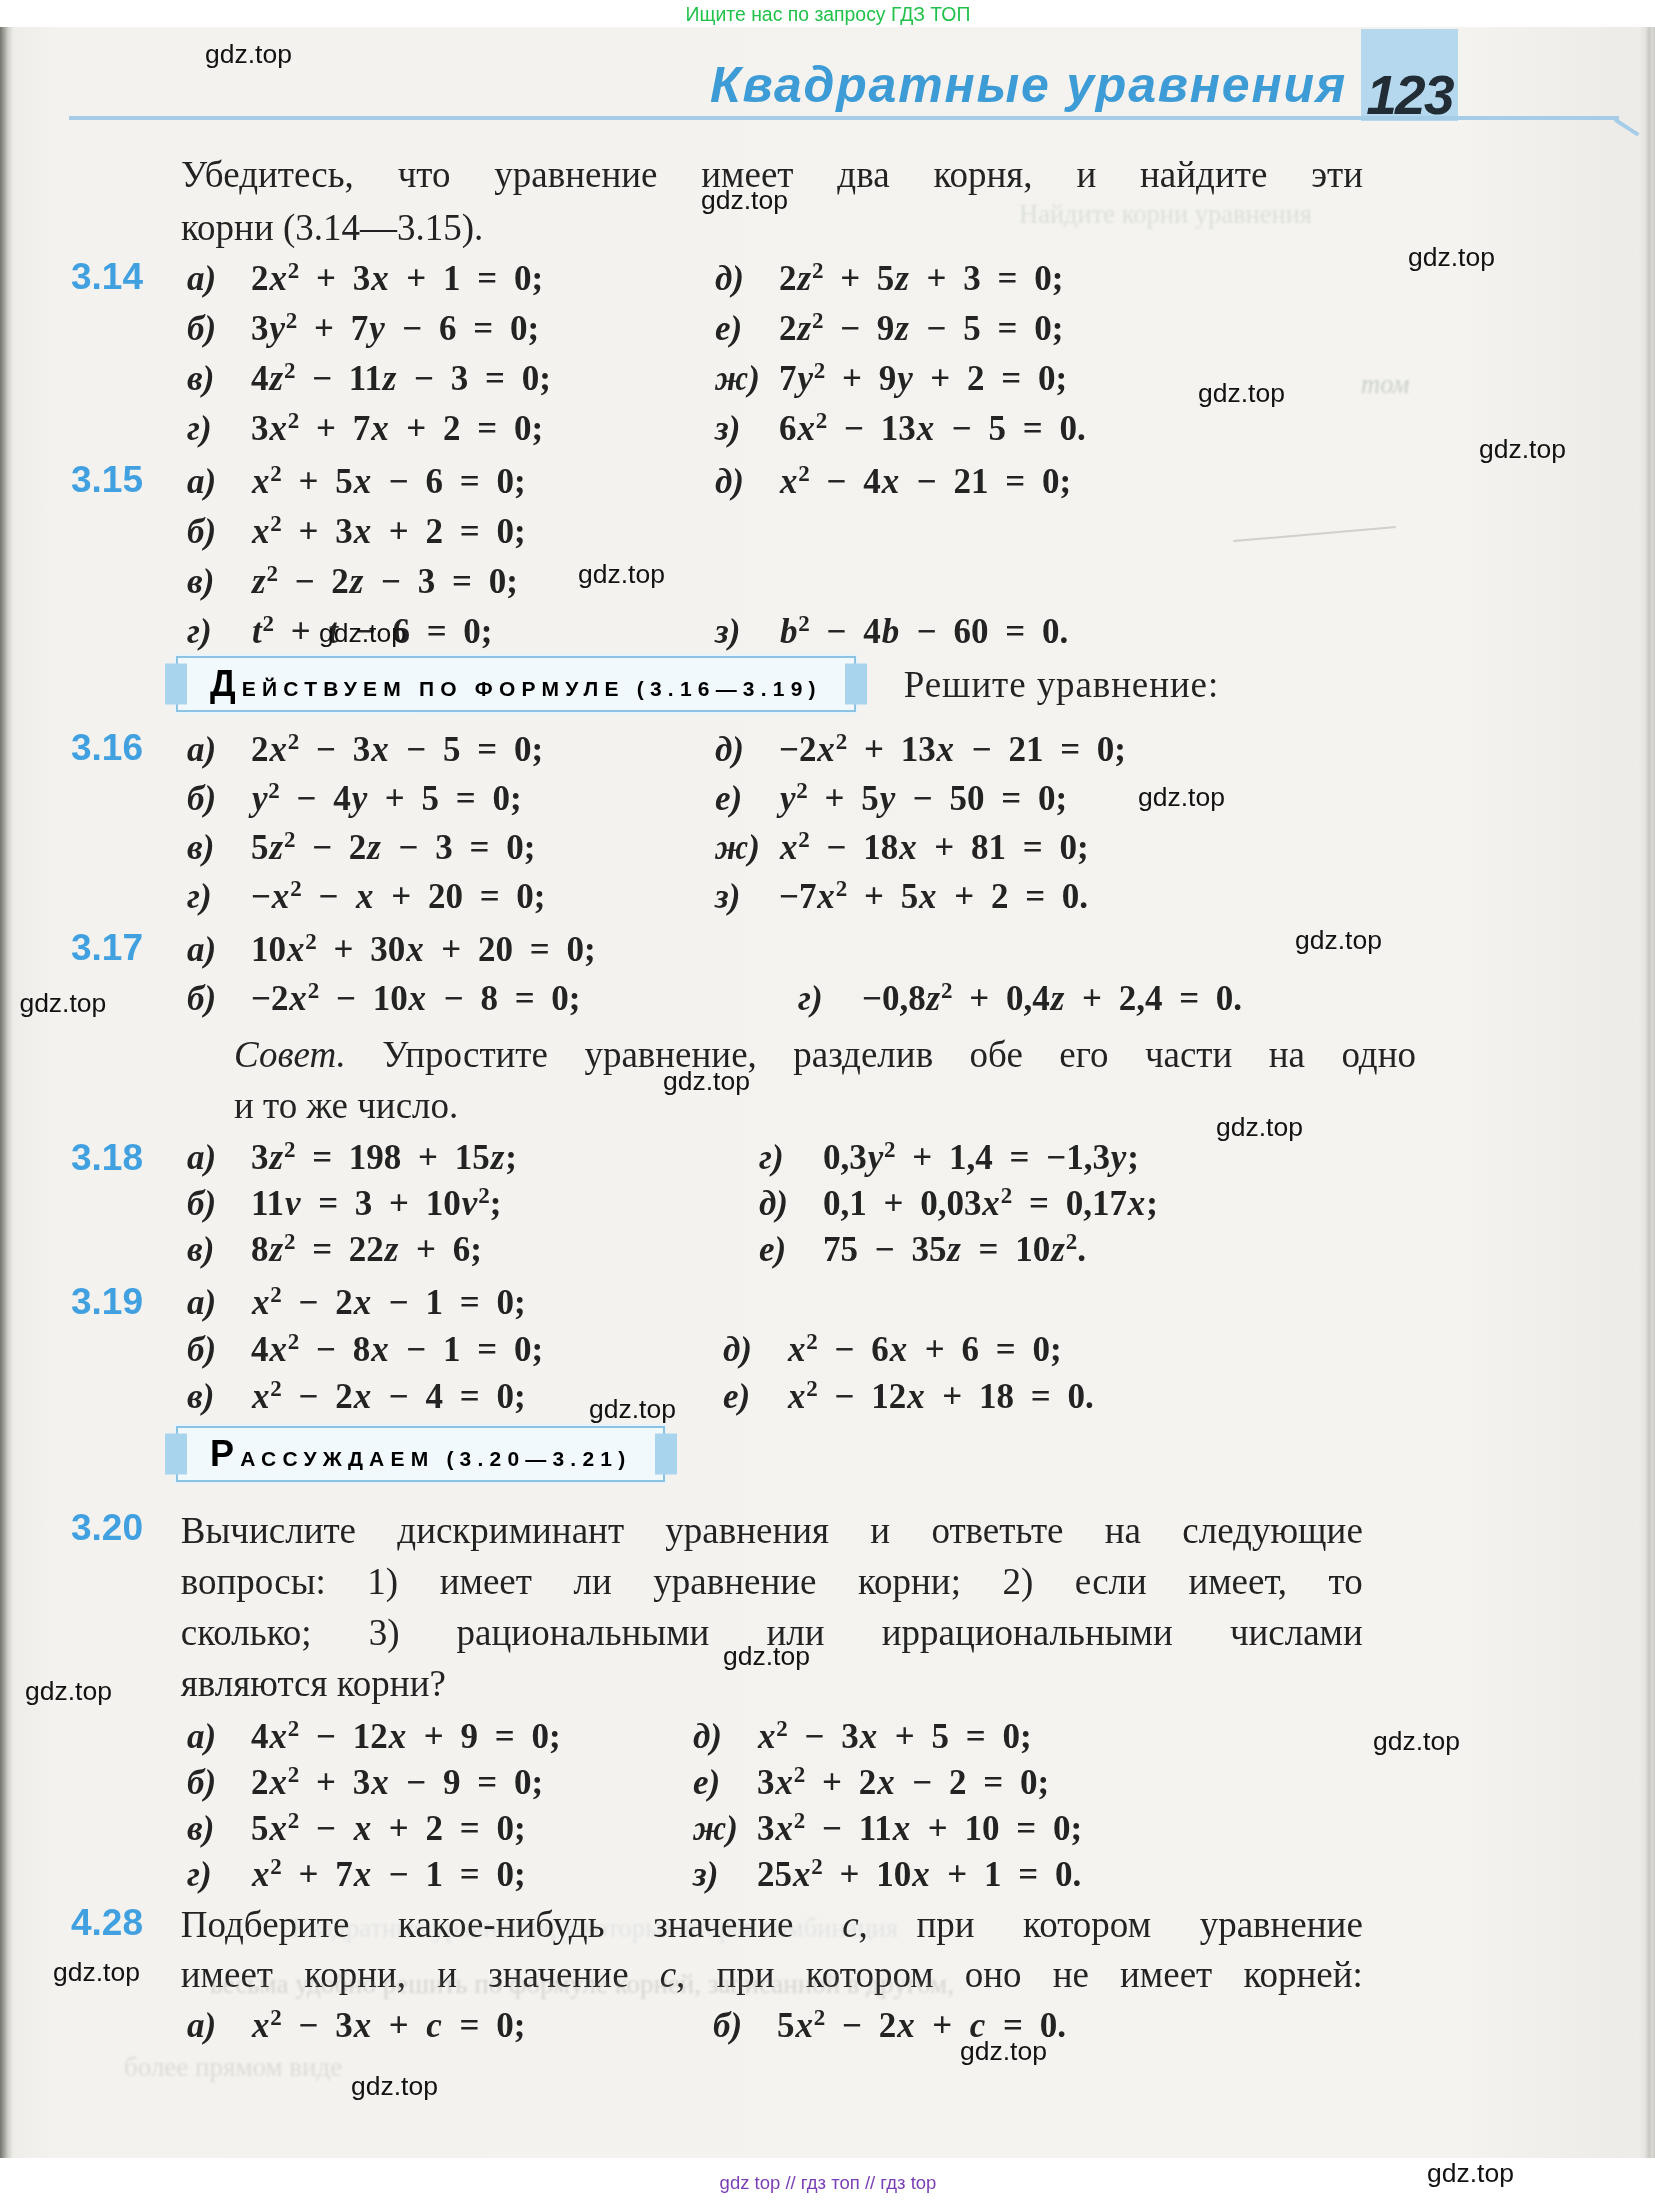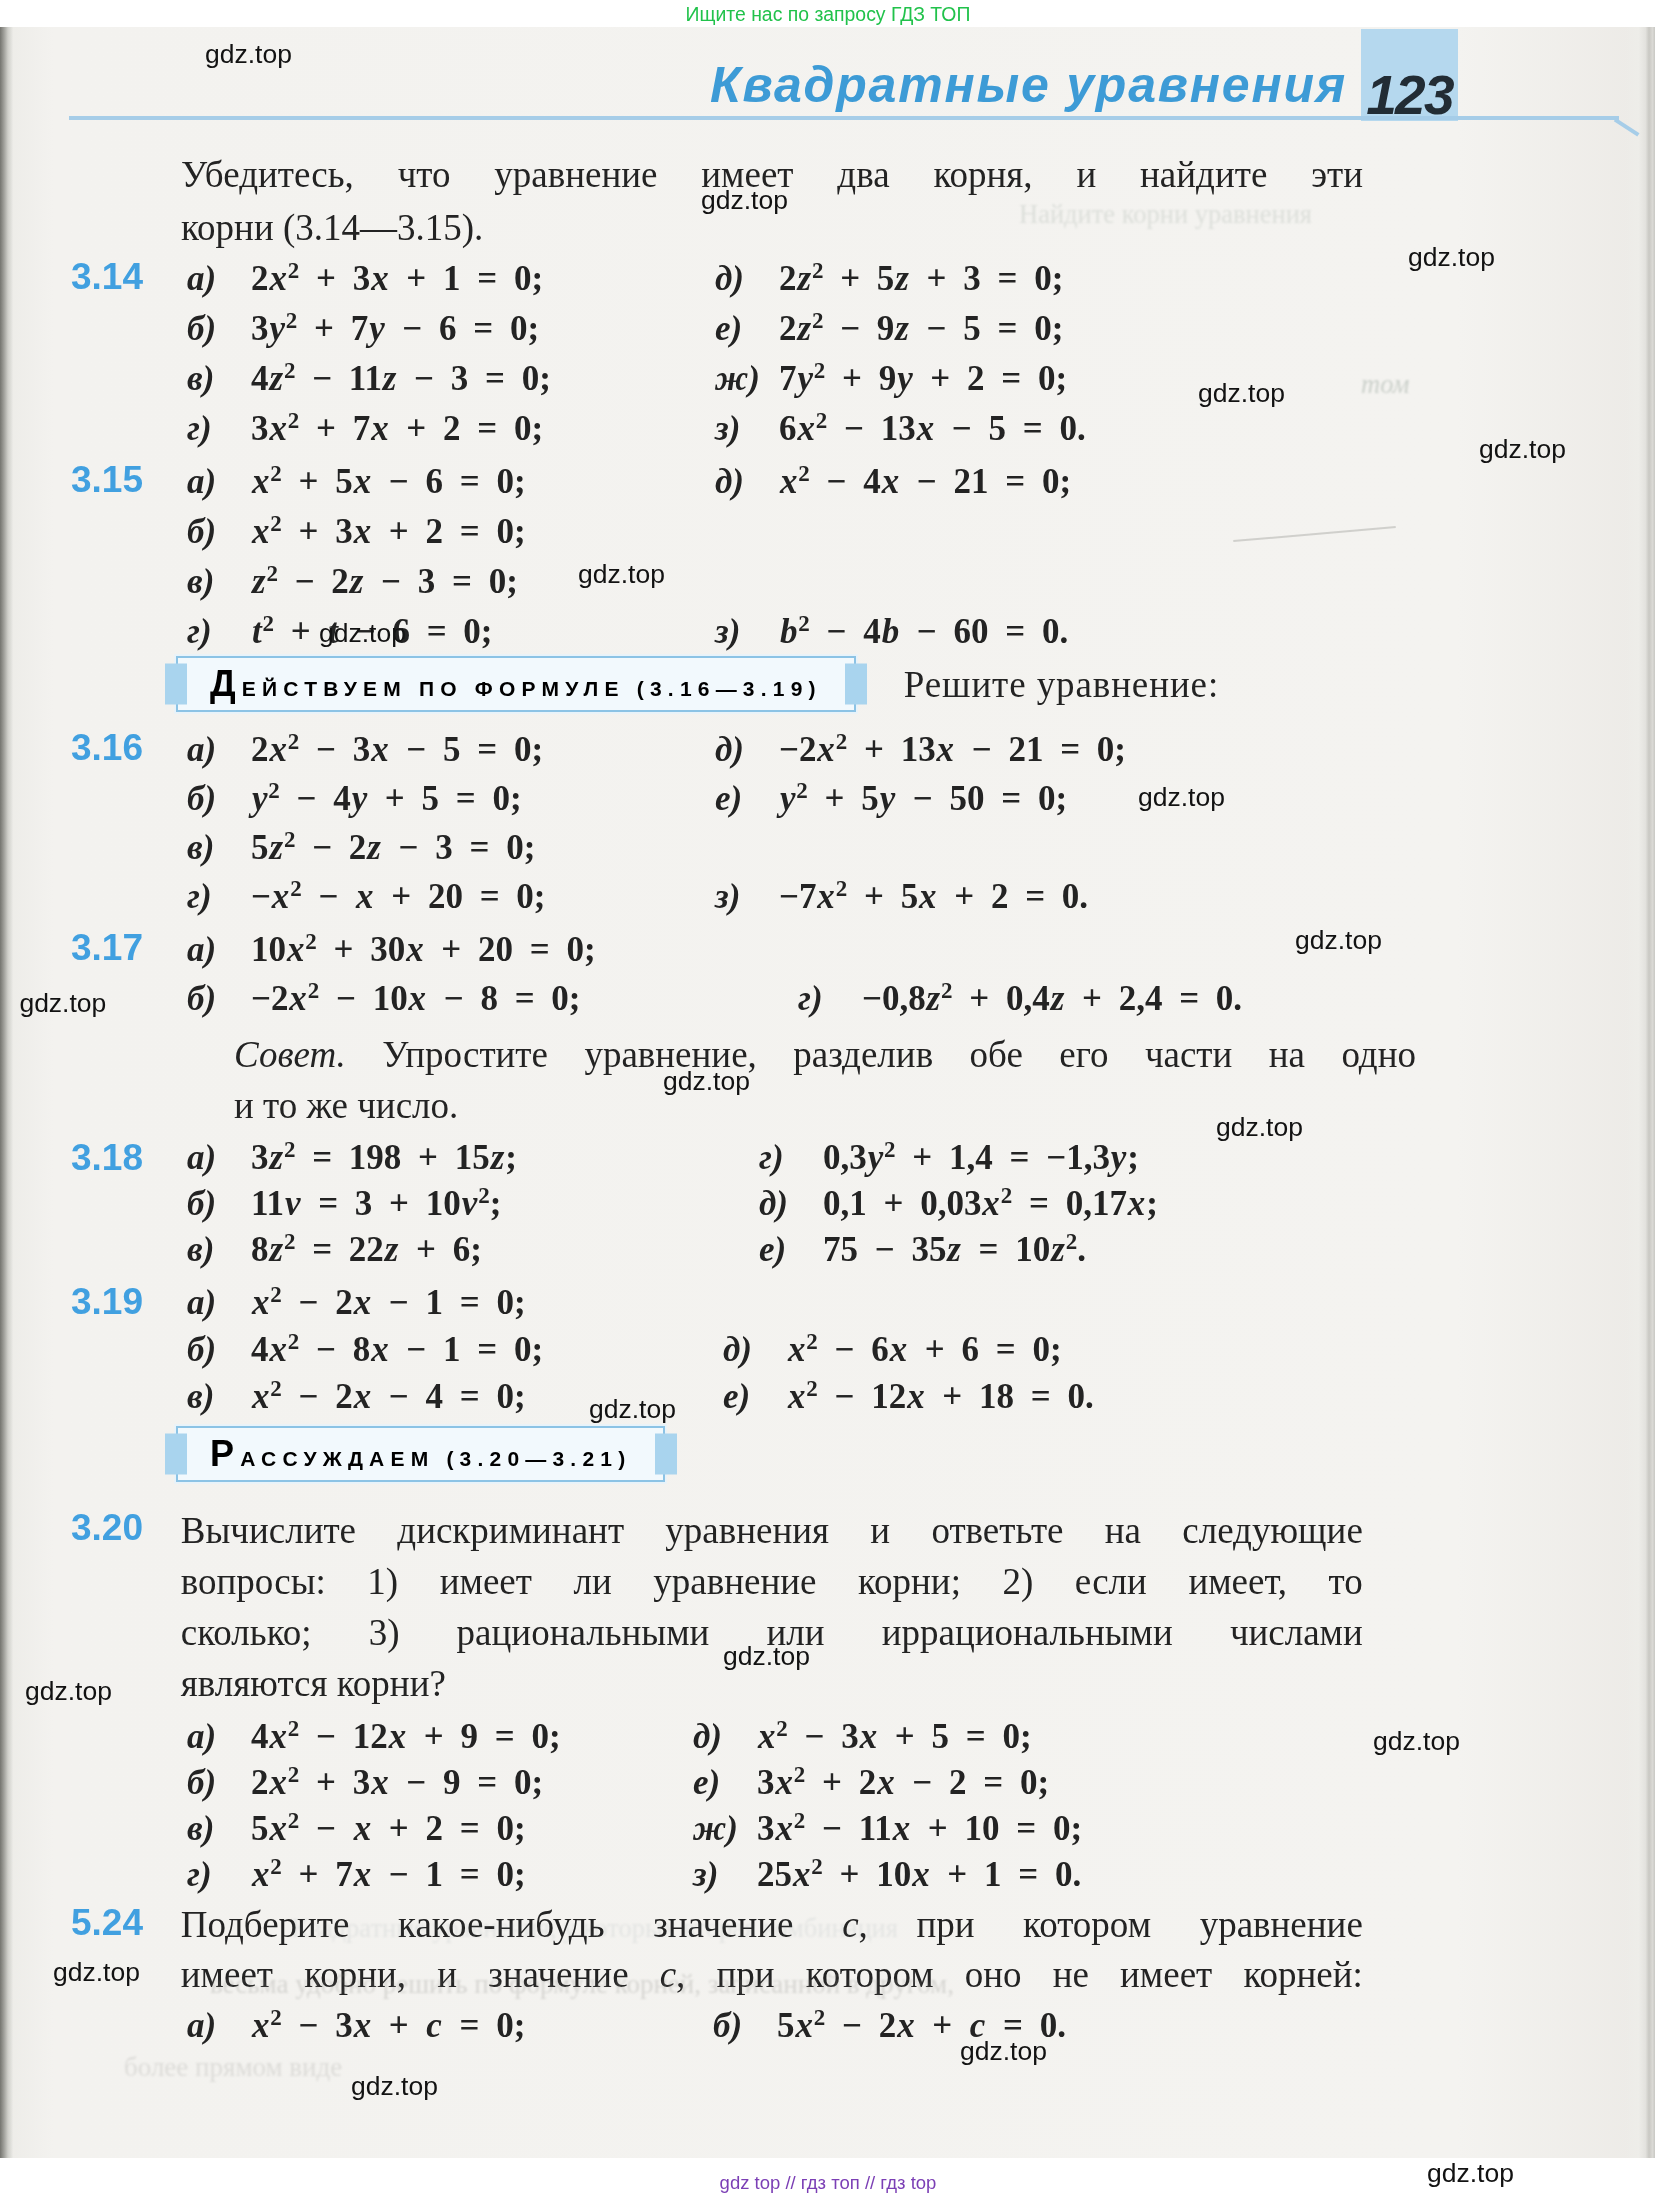--- a/index.html
+++ b/index.html
@@ -109,21 +109,21 @@
       <span class="secbox">
         <span class="sectitle">ДЕЙСТВУЕМ ПО ФОРМУЛЕ (3.16—3.19)</span>
       </span>
       <span class="secsuffix">Решите уравнение:</span>
     </div>
     <div class="prob" style="top: 725px; left: 187px;">
       <span class="pnum">3.16</span>
       <div class="rows">
         <div class="row" style="height: 49px; line-height: 49px;"><span class="it"><span class="lbl">а)</span><span class="eq">2<i>x</i><sup>2</sup> − 3<i>x</i> − 5 = 0;</span></span><span class="it c2" style="left: 528px;"><span class="lbl">д)</span><span class="eq">−2<i>x</i><sup>2</sup> + 13<i>x</i> − 21 = 0;</span></span></div>
         <div class="row" style="height: 49px; line-height: 49px;"><span class="it"><span class="lbl">б)</span><span class="eq"><i>y</i><sup>2</sup> − 4<i>y</i> + 5 = 0;</span></span><span class="it c2" style="left: 528px;"><span class="lbl">е)</span><span class="eq"><i>y</i><sup>2</sup> + 5<i>y</i> − 50 = 0;</span></span></div>
-        <div class="row" style="height: 49px; line-height: 49px;"><span class="it"><span class="lbl">в)</span><span class="eq">5<i>z</i><sup>2</sup> − 2<i>z</i> − 3 = 0;</span></span></div>
+        <div class="row" style="height: 49px; line-height: 49px;"><span class="it"><span class="lbl">в)</span><span class="eq">5<i>z</i><sup>2</sup> − 2<i>z</i> − 3 = 0;</span></span><span class="it c2" style="left: 528px;"><span class="lbl">ж)</span><span class="eq"><i>x</i><sup>2</sup> − 18<i>x</i> + 81 = 0;</span></span></div>
         <div class="row" style="height: 49px; line-height: 49px;"><span class="it"><span class="lbl">г)</span><span class="eq">−<i>x</i><sup>2</sup> − <i>x</i> + 20 = 0;</span></span><span class="it c2" style="left: 528px;"><span class="lbl">з)</span><span class="eq">−7<i>x</i><sup>2</sup> + 5<i>x</i> + 2 = 0.</span></span></div>
       </div>
     </div>
     <div class="prob" style="top: 925px; left: 187px;">
       <span class="pnum">3.17</span>
       <div class="rows">
         <div class="row" style="height: 49px; line-height: 49px;"><span class="it"><span class="lbl">а)</span><span class="eq">10<i>x</i><sup>2</sup> + 30<i>x</i> + 20 = 0;</span></span></div>
         <div class="row" style="height: 49px; line-height: 49px;"><span class="it"><span class="lbl">б)</span><span class="eq">−2<i>x</i><sup>2</sup> − 10<i>x</i> − 8 = 0;</span></span><span class="it c2" style="left: 611px;"><span class="lbl">г)</span><span class="eq">−0,8<i>z</i><sup>2</sup> + 0,4<i>z</i> + 2,4 = 0.</span></span></div>
       </div>
     </div>
@@ -161,21 +161,21 @@
         <div class="pline" style="height: 51px; line-height: 51px;">являются корни?</div>
       </div>
       <div class="rows" style="margin-top: 5.3px;">
         <div class="row" style="height: 46px; line-height: 46px;"><span class="it"><span class="lbl">а)</span><span class="eq">4<i>x</i><sup>2</sup> − 12<i>x</i> + 9 = 0;</span></span><span class="it c2" style="left: 506px;"><span class="lbl">д)</span><span class="eq"><i>x</i><sup>2</sup> − 3<i>x</i> + 5 = 0;</span></span></div>
         <div class="row" style="height: 46px; line-height: 46px;"><span class="it"><span class="lbl">б)</span><span class="eq">2<i>x</i><sup>2</sup> + 3<i>x</i> − 9 = 0;</span></span><span class="it c2" style="left: 506px;"><span class="lbl">е)</span><span class="eq">3<i>x</i><sup>2</sup> + 2<i>x</i> − 2 = 0;</span></span></div>
         <div class="row" style="height: 46px; line-height: 46px;"><span class="it"><span class="lbl">в)</span><span class="eq">5<i>x</i><sup>2</sup> − <i>x</i> + 2 = 0;</span></span><span class="it c2" style="left: 506px;"><span class="lbl">ж)</span><span class="eq">3<i>x</i><sup>2</sup> − 11<i>x</i> + 10 = 0;</span></span></div>
         <div class="row" style="height: 46px; line-height: 46px;"><span class="it"><span class="lbl">г)</span><span class="eq"><i>x</i><sup>2</sup> + 7<i>x</i> − 1 = 0;</span></span><span class="it c2" style="left: 506px;"><span class="lbl">з)</span><span class="eq">25<i>x</i><sup>2</sup> + 10<i>x</i> + 1 = 0.</span></span></div>
       </div>
     </div>
     <div class="prob" style="top: 1900px; left: 187px;">
-      <span class="pnum">5.24</span>
+      <span class="pnum">4.28</span>
       <div class="ptext">
         <div class="pline just" style="height: 50px; line-height: 50px;">Подберите какое-нибудь значение <i>c</i>, при котором уравнение</div>
         <div class="pline just" style="height: 50px; line-height: 50px;">имеет корни, и значение <i>c</i>, при котором оно не имеет корней:</div>
       </div>
       <div class="rows">
         <div class="row" style="height: 51px; line-height: 51px;"><span class="it"><span class="lbl">а)</span><span class="eq"><i>x</i><sup>2</sup> − 3<i>x</i> + <i>c</i> = 0;</span></span><span class="it c2" style="left: 526px;"><span class="lbl">б)</span><span class="eq">5<i>x</i><sup>2</sup> − 2<i>x</i> + <i>c</i> = 0.</span></span></div>
       </div>
     </div>
   </div>
 <div id="watermarks">

